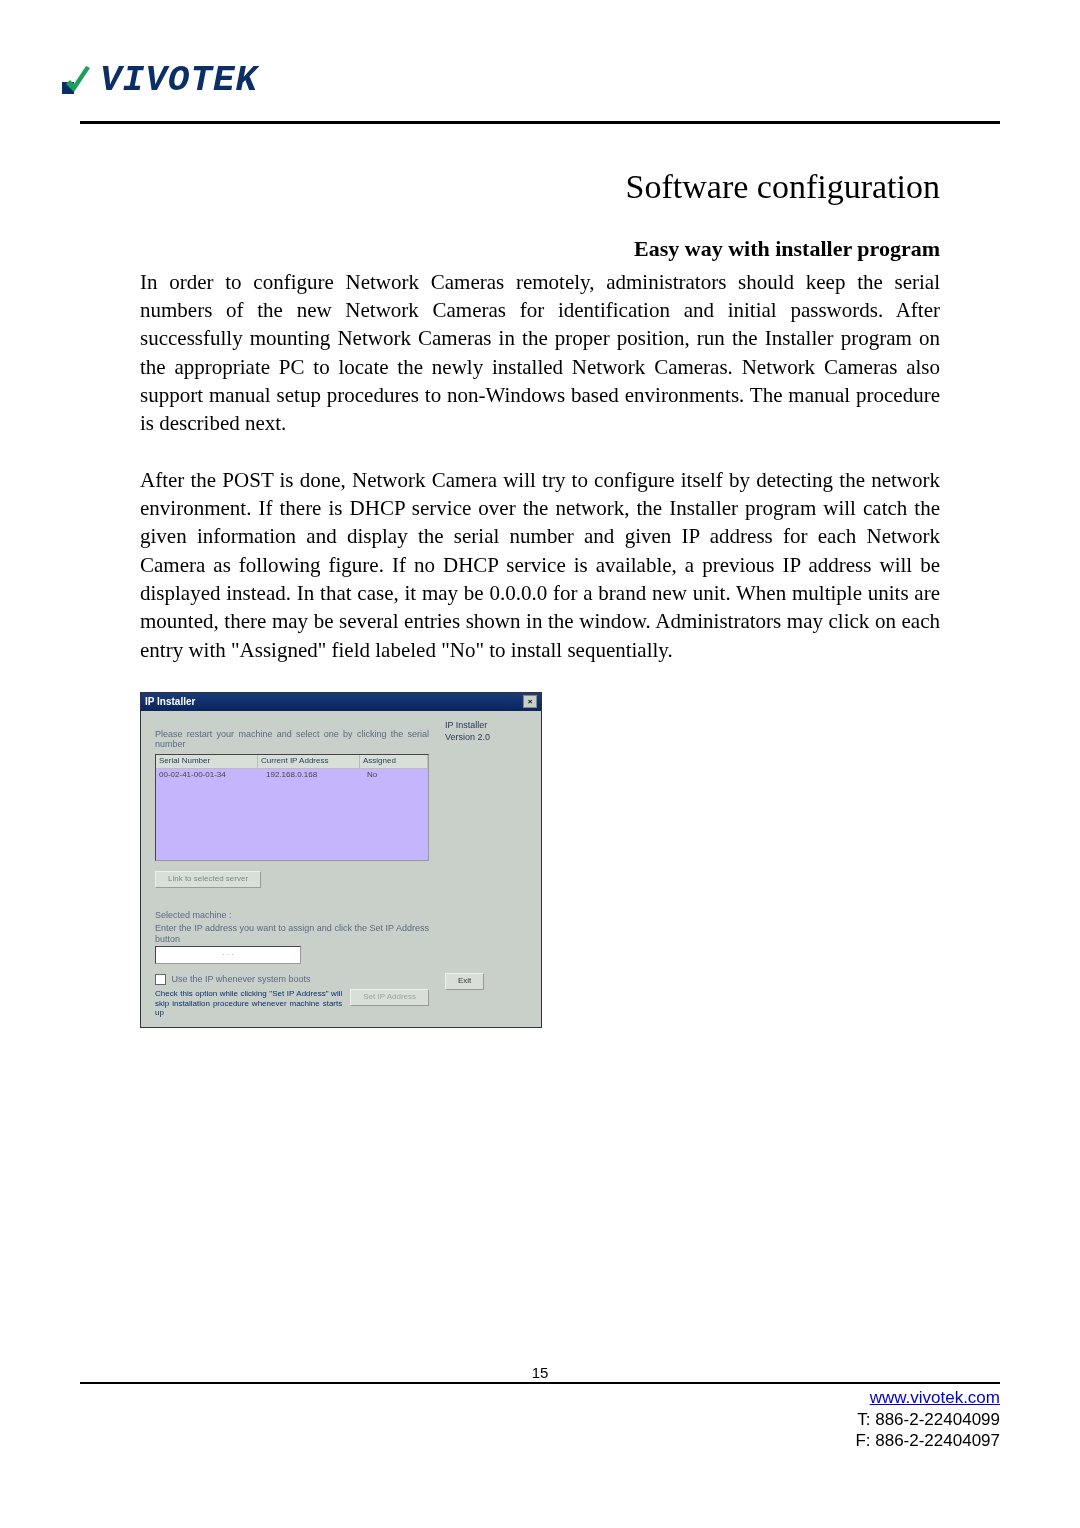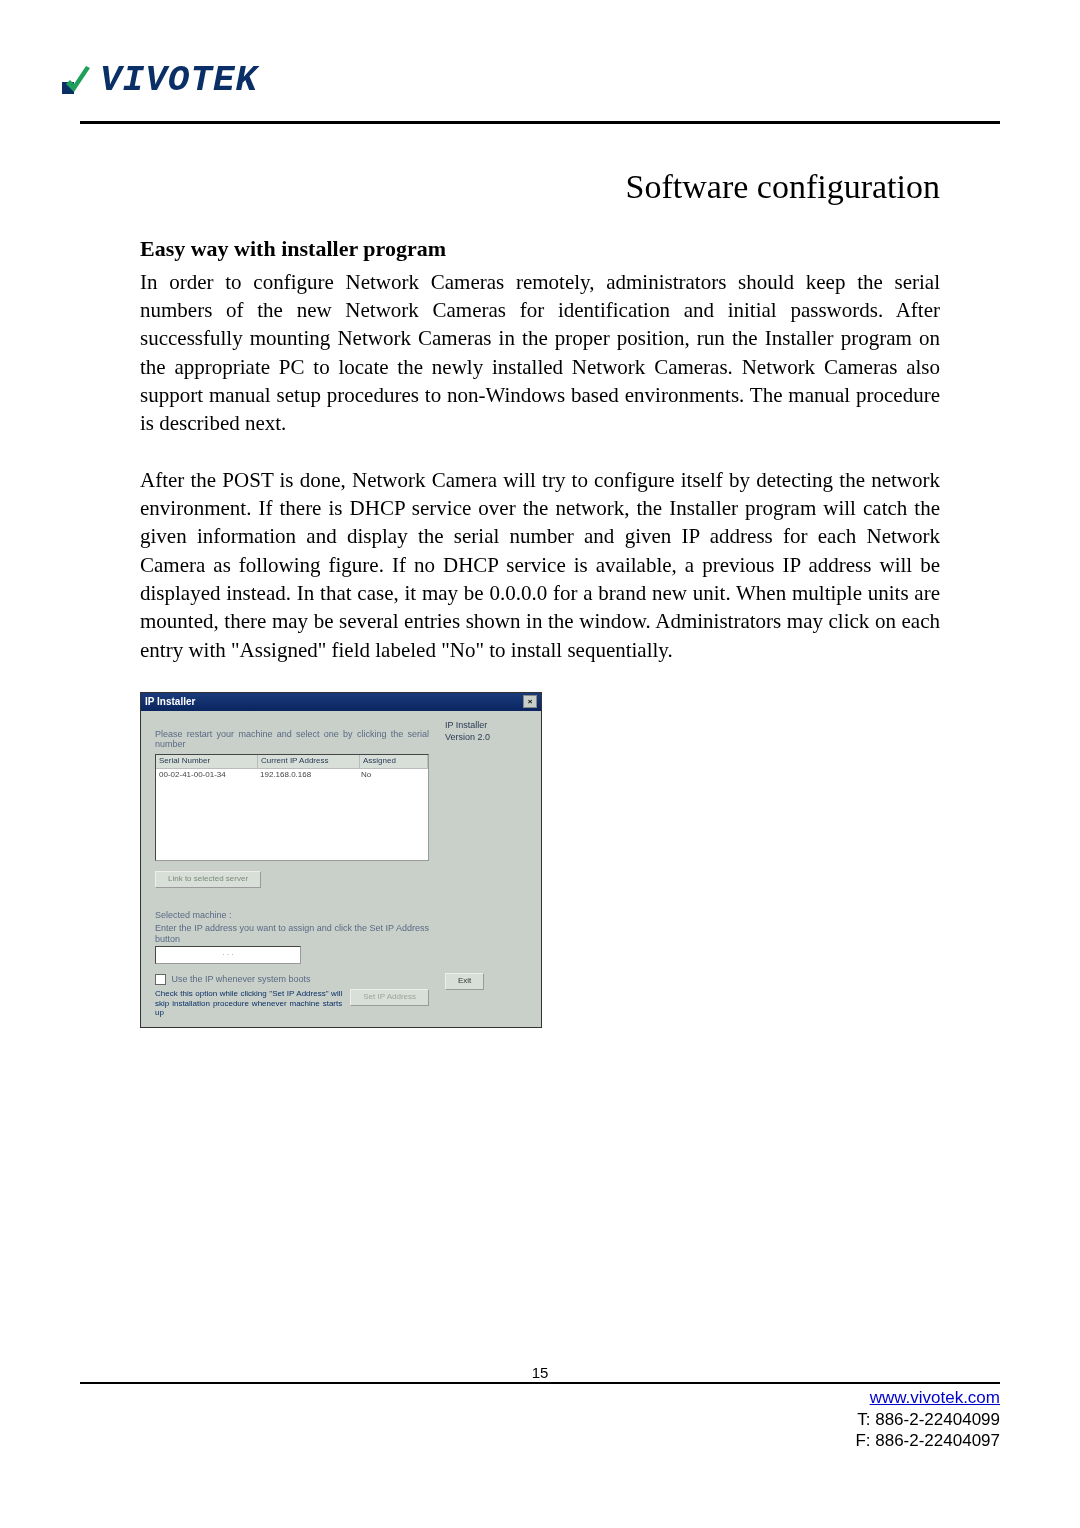--- a/index.html
+++ b/index.html
@@ -40,21 +40,21 @@
   h1 {
     font-weight: normal;
     font-size: 34px;
     margin: 0 0 24px 0;
     text-align: right;
   }
   h2 {
     font-weight: bold;
     font-size: 22px;
     margin: 0 0 4px 0;
-    text-align: left;
+    text-align: right;
   }
   p { margin: 0 0 28px 0; }
 
   
   .dialog {
     width: 400px;
     background: #c9d0c9;
     border: 1px solid #333;
     font-family: "MS Sans Serif", Tahoma, sans-serif;
     font-size: 9px;
@@ -77,39 +77,39 @@
     width: 12px; height: 11px;
     font-size: 8px;
     text-align: center;
     line-height: 11px;
     border: 1px solid #888;
   }
   .dlg-body { display: flex; }
   .dlg-left { flex: 1; padding: 16px 10px 10px 14px; }
   .dlg-right { width: 90px; padding: 8px 6px; font-size: 9px; color: #2a3a55; }
   .listbox {
-    background: #ffffff;
+    background: #c4b5fd;
     border: 1px inset #999;
     height: 105px;
     margin: 4px 0 10px 0;
     font-size: 8px;
     color: #333;
   }
   .listhead {
     display: flex;
     background: #d8dfd8;
     border-bottom: 1px solid #bbb;
     color: #2a3a55;
     font-size: 8px;
   }
   .listhead div { padding: 1px 3px; border-right: 1px solid #bbb; }
   .lh1 { width: 95px; } .lh2 { width: 95px; } .lh3 { flex: 1; }
   .listrow { display: flex; font-size: 8px; color: #444; }
   .listrow div { padding: 1px 3px; }
-  .lr1 { width: 95px; } .lr2 { width: 95px; } .lr3 { flex: 1; }
+  .lr1 { width: 95px; } .lr2 { width: 95px; margin-left: 6px; } .lr3 { flex: 1; }
   .btn {
     display: inline-block;
     background: #d8dfd8;
     border: 1px outset #eee;
     color: #7a8a7a;
     font-size: 8px;
     padding: 2px 12px;
   }
   .ip-entry {
     background: #fff;

